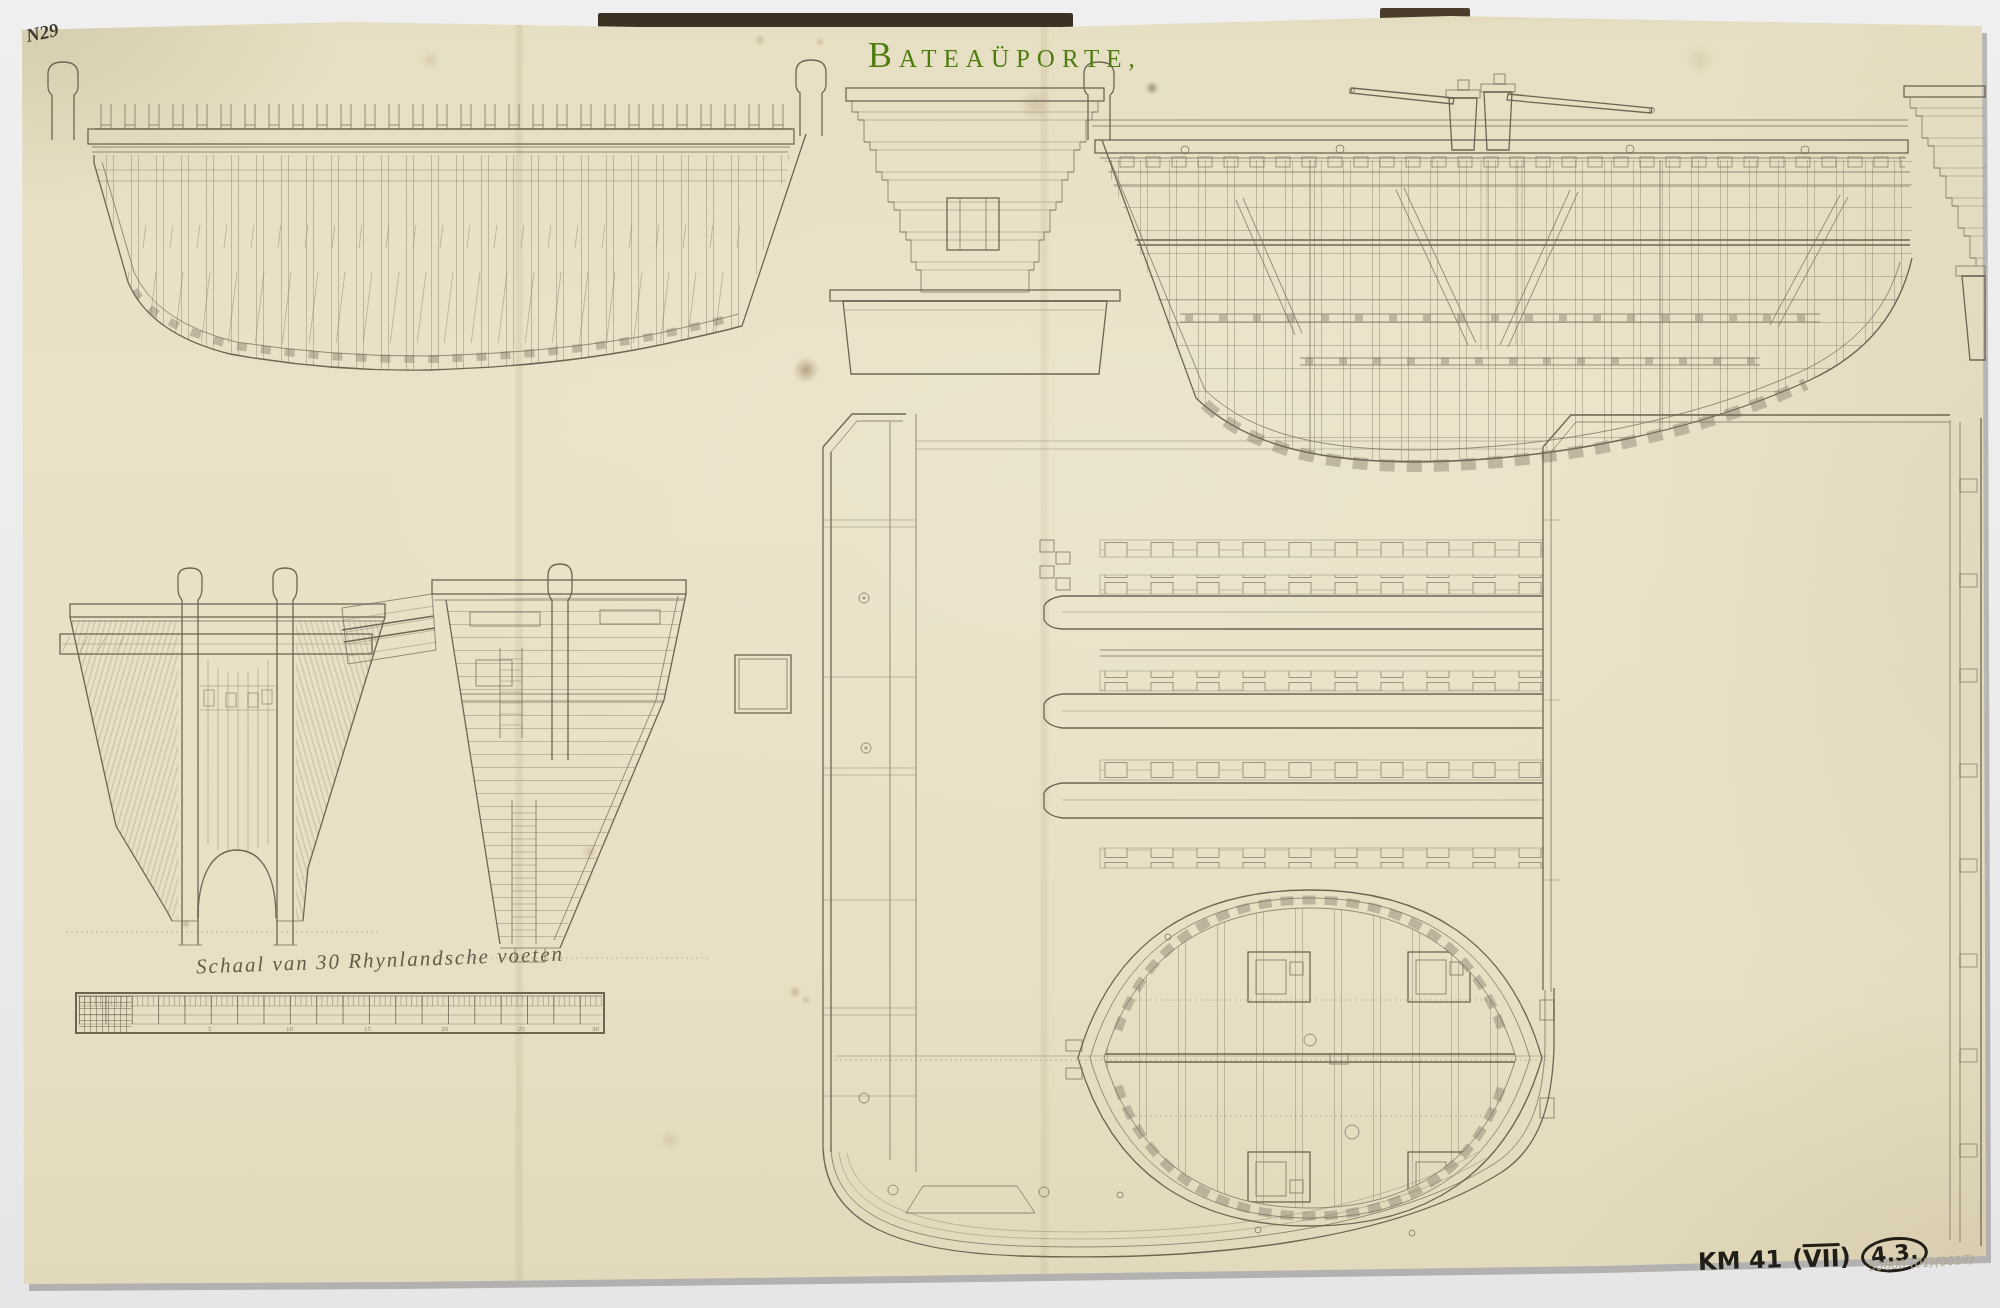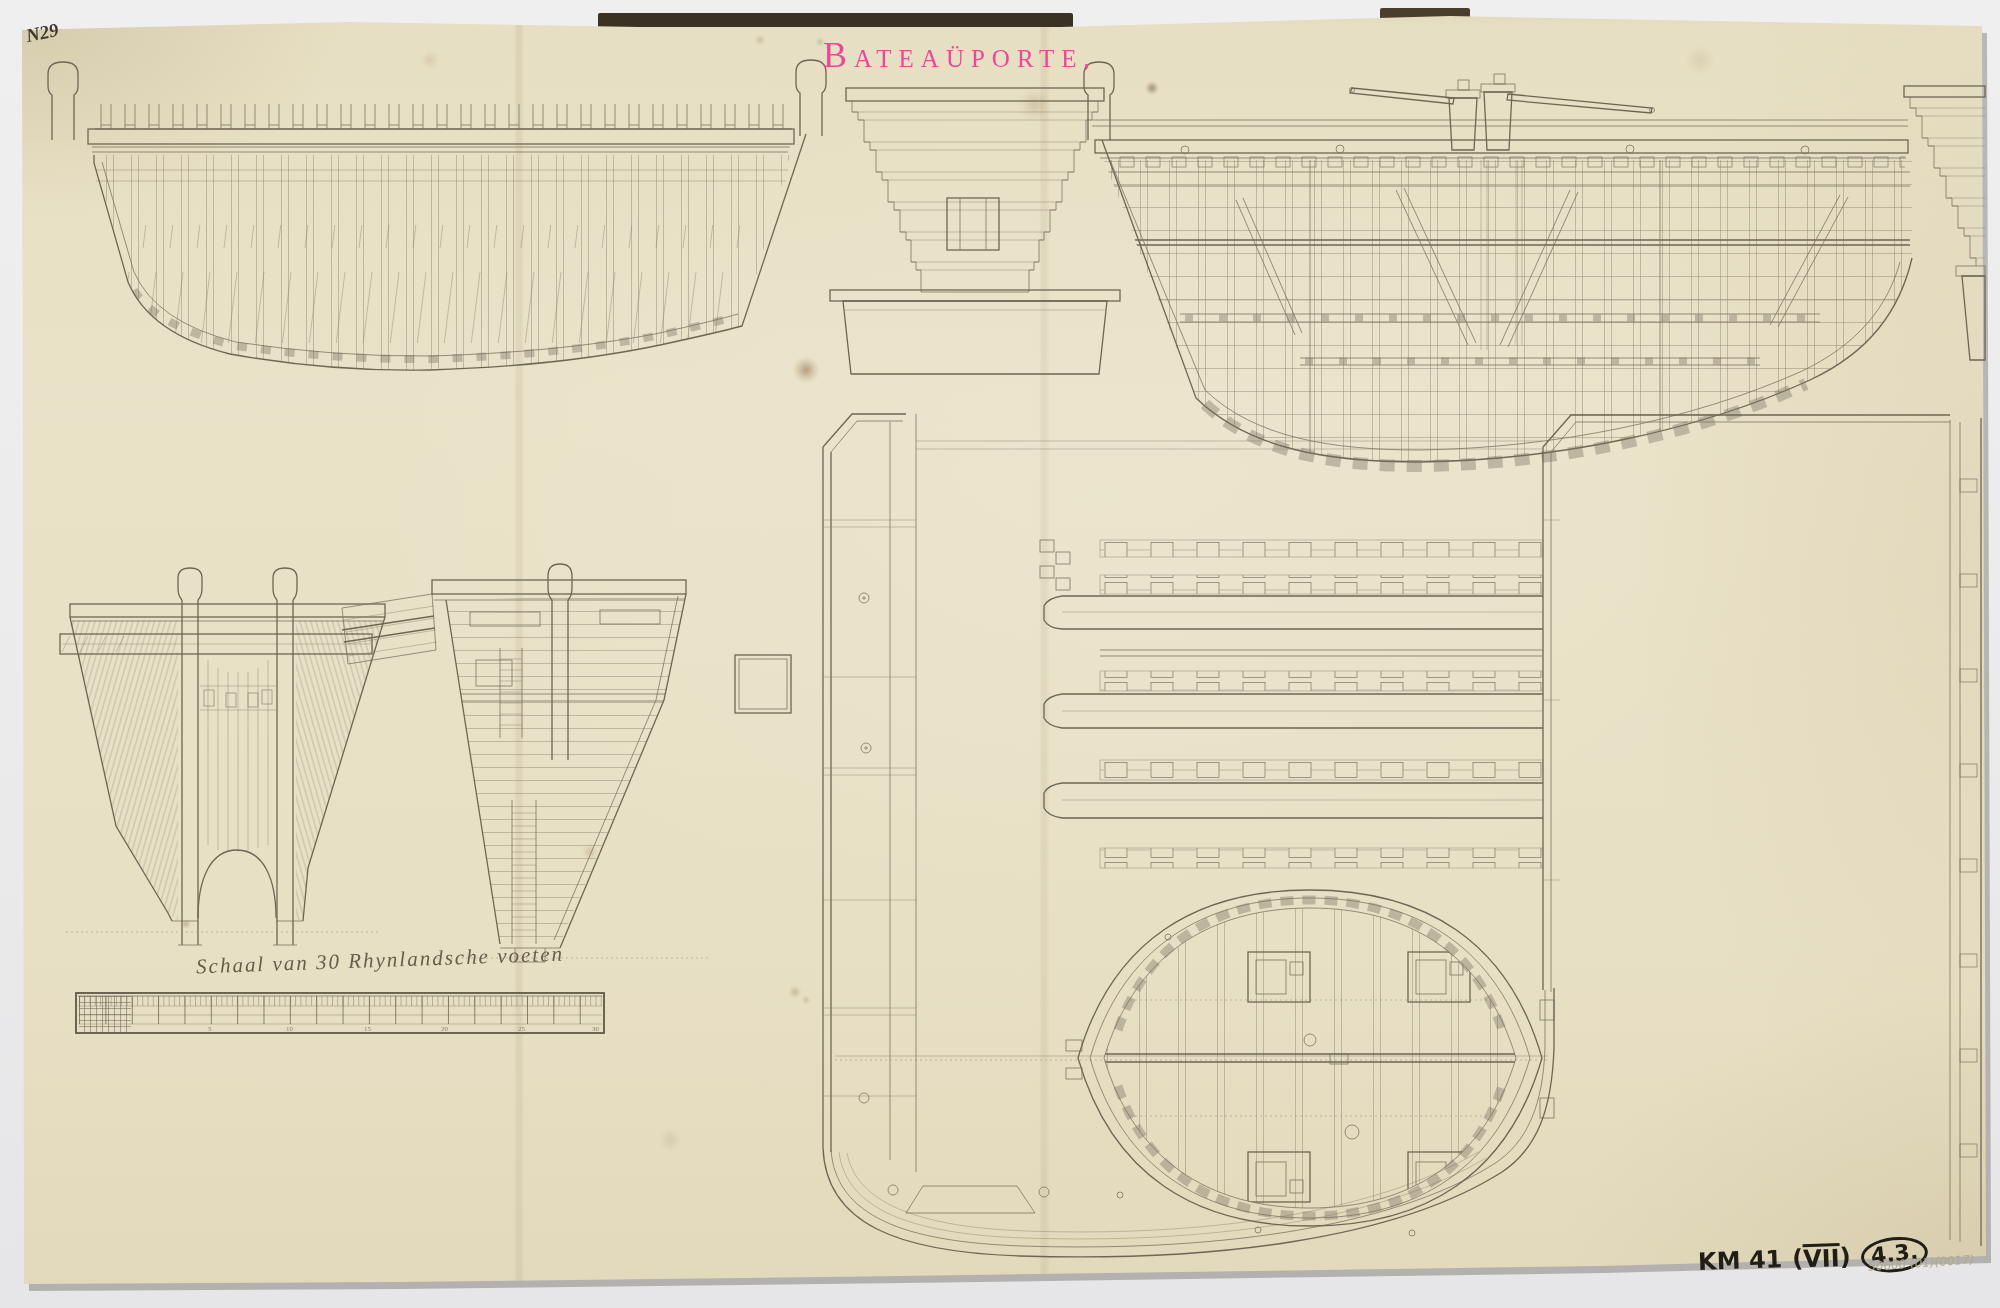--- a/index.html
+++ b/index.html
@@ -35,21 +35,21 @@
   }
   svg{position:absolute;left:0;top:0}
   .s{stroke:#7d7463;fill:none;stroke-width:.8}
   .s2{stroke:#6e6654;fill:none;stroke-width:1.3}
   .s3{stroke:#5f5846;fill:none;stroke-width:1.8}
   .f{stroke:#8a8170;fill:none;stroke-width:.6;opacity:.75}
   .d{stroke-dasharray:2 3}
   .stud{stroke:#7d7463;opacity:.4;fill:none}
   .txt{position:absolute;color:#4a4337;white-space:nowrap}
   .sheet-no{left:26px;top:22px;font-style:italic;font-size:19px;font-weight:bold;color:#3d372d;transform:rotate(-12deg)}
-  .title{left:823px;top:34px;letter-spacing:7px;color:#ec4899}
+  .title{left:868px;top:34px;letter-spacing:7px;color:#4d7c0f}
   .title .ini{font-size:36px}
   .title .rest{font-size:25px}
   .scale-label{left:196px;top:948px;font-style:italic;font-size:21px;letter-spacing:2px;color:#655c4a;transform:rotate(-2deg)}
   .stamps{left:1698px;top:1240px;display:flex;align-items:center;gap:10px;
     font-family:"DejaVu Sans",sans-serif;font-weight:700;font-size:24px;color:#211d17;transform:rotate(-2deg)}
   .ovl{border-top:3px solid #211d17;padding-top:0px;display:inline-block;line-height:1}
   .circ{display:inline-block;border:3px solid #211d17;border-radius:50%;padding:1px 7px 3px 7px;font-size:22px;transform:rotate(-4deg)}
   .pencil{left:1868px;top:1256px;font-family:"DejaVu Sans",sans-serif;font-style:italic;font-size:12px;color:#b1a78d;transform:rotate(-4deg)}
 </style>
 </head>

